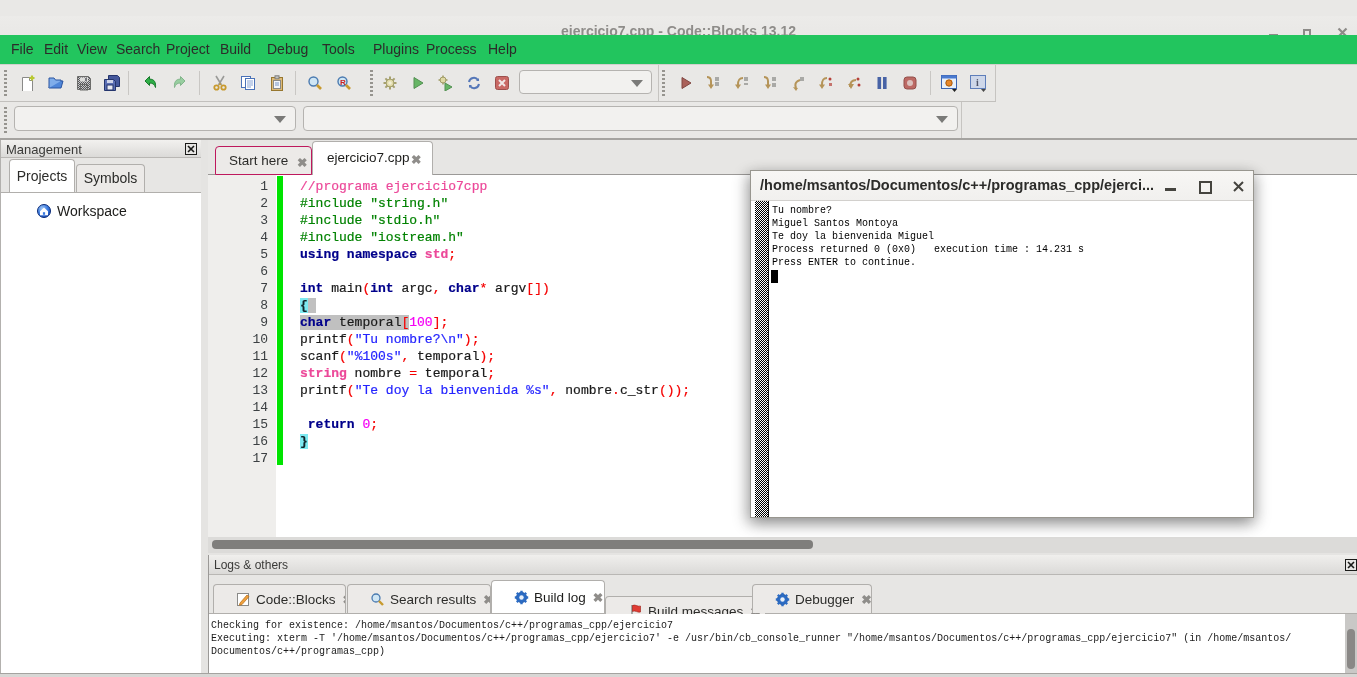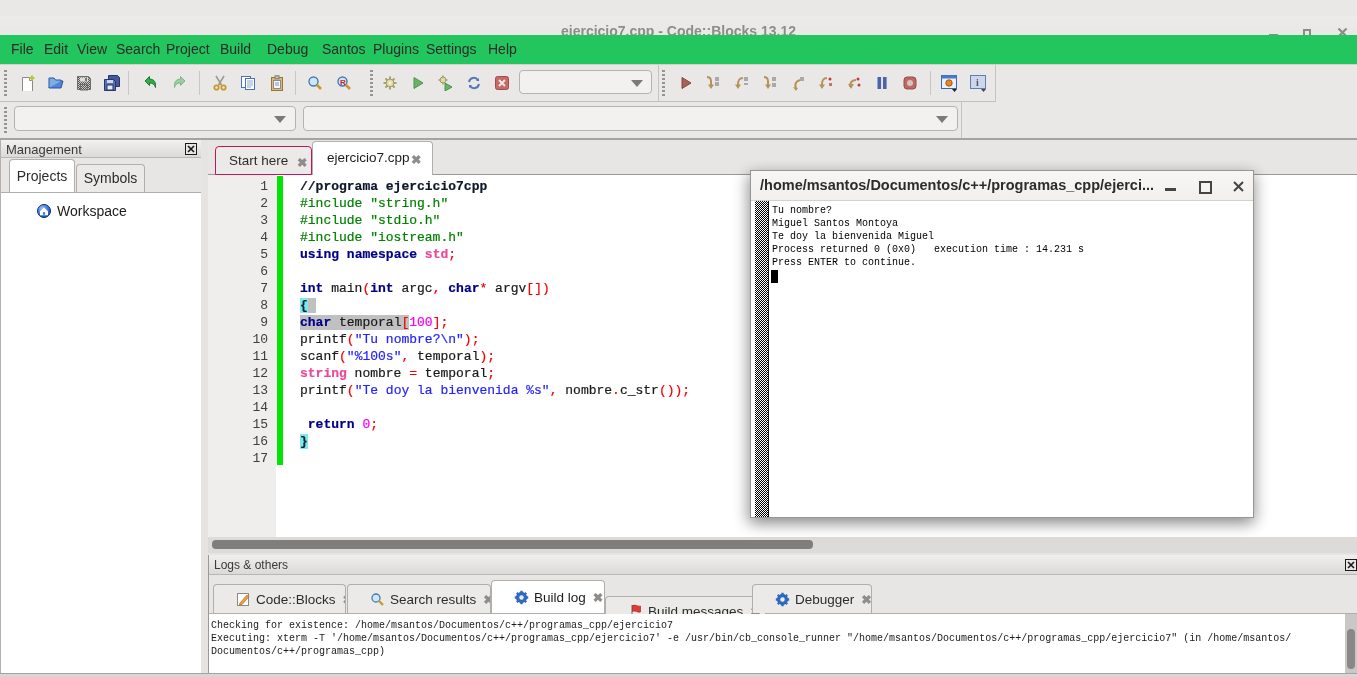--- a/index.html
+++ b/index.html
@@ -12,21 +12,21 @@
   .grip{width:3px;height:26px;
     background:repeating-linear-gradient(to bottom,#96948f 0 2px,transparent 2px 4px);}
   .vsep{top:6px;width:1px;height:24px;background:#c9c7c4;}
   .combo{background:#f2f1ef;border:1px solid #b5b3b0;border-radius:4px;box-sizing:border-box;}
   .k{color:#00008b;font-weight:bold;}
   .s{color:#2424ff;}
   .o{color:#f50000;}
   .n{color:#f500f5;}
   .p{color:#008200;}
   .g{color:#ec4899;font-weight:bold;}
-  .c{color:#0f172a;font-weight:bold;}
+  .c{color:#ec4899;}
   .bm{color:#10252a;font-weight:bold;background:#7ce9f1;}
   .sel{background:#c0c0c0;}
   .ltab{height:29px;background:#eceae8;border:1px solid #b1afac;border-bottom:none;
         border-radius:4px 4px 0 0;box-sizing:border-box;display:flex;align-items:center;
         font-size:13.5px;color:#2c2c2a;padding:0 20px;white-space:nowrap;overflow:hidden;}
   .ltab.act{height:33px;background:#fff;}
   .ltab svg{margin:0 5px 0 2px;flex:none;}
   .ltab .tabx{margin-left:7px;}
 </style>
 </head>
@@ -45,23 +45,23 @@
 
 <div class="r" style="left:0;top:35px;width:1357px;height:29px;background:#22c55e;
      border-bottom:1px solid #d2d0cd;font-size:14px;color:#2c2c2a;padding-left:33px;">
   <span class="r" style="left:11px;top:6px;">File</span>
   <span class="r" style="left:44px;top:6px;">Edit</span>
   <span class="r" style="left:77px;top:6px;">View</span>
   <span class="r" style="left:116px;top:6px;">Search</span>
   <span class="r" style="left:166px;top:6px;">Project</span>
   <span class="r" style="left:220px;top:6px;">Build</span>
   <span class="r" style="left:267px;top:6px;">Debug</span>
-  <span class="r" style="left:322px;top:6px;">Santos</span>
+  <span class="r" style="left:322px;top:6px;">Tools</span>
   <span class="r" style="left:373px;top:6px;">Plugins</span>
-  <span class="r" style="left:426px;top:6px;">Settings</span>
+  <span class="r" style="left:426px;top:6px;">Process</span>
   <span class="r" style="left:488px;top:6px;">Help</span>
 </div>
 
 <div id="tb1" class="r" style="left:0;top:65px;width:1357px;height:37px;background:#e9e8e6;">
   <div class="r" style="left:0;top:36px;width:996px;height:1px;background:#c2c0bd;"></div>
 
   <div class="r grip" style="left:4px;top:5px;"></div>
   <div class="r grip" style="left:370px;top:5px;"></div>
   <div class="r grip" style="left:662px;top:5px;"></div>
 

